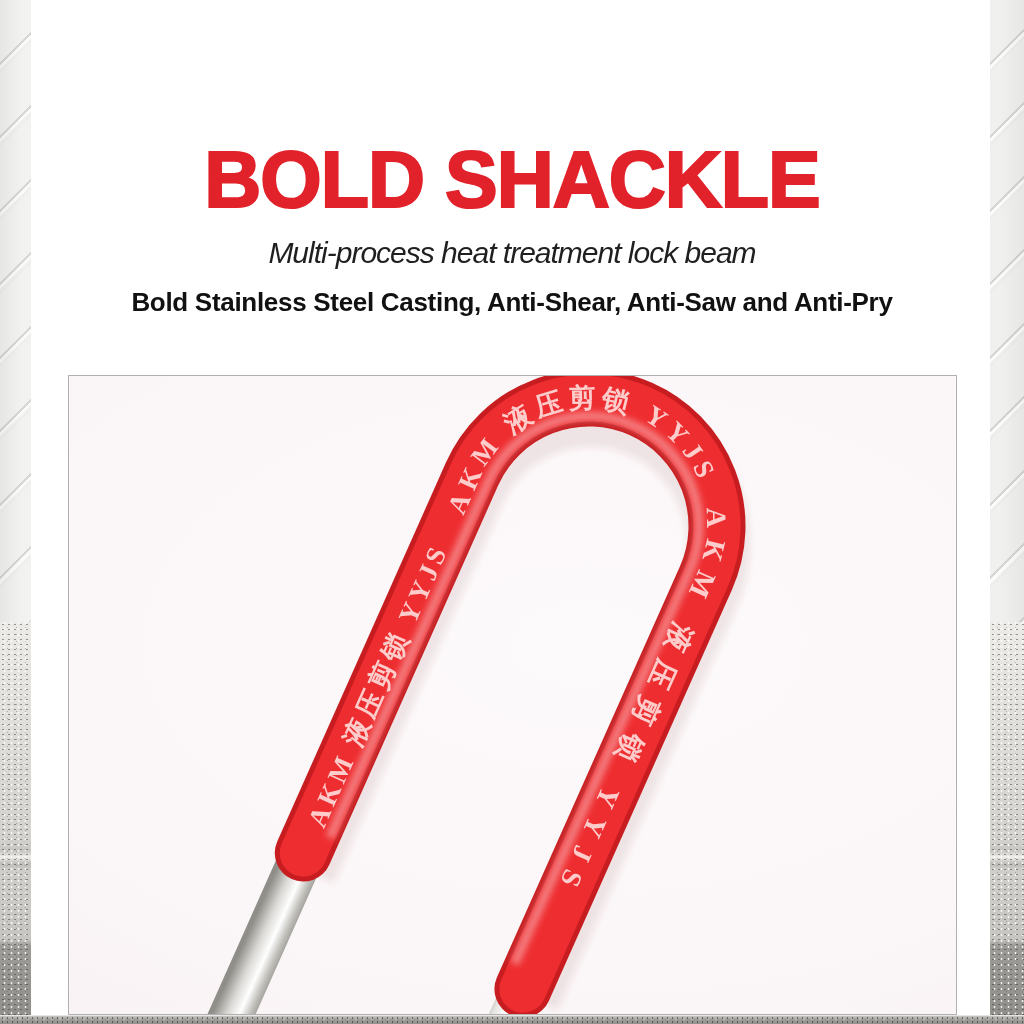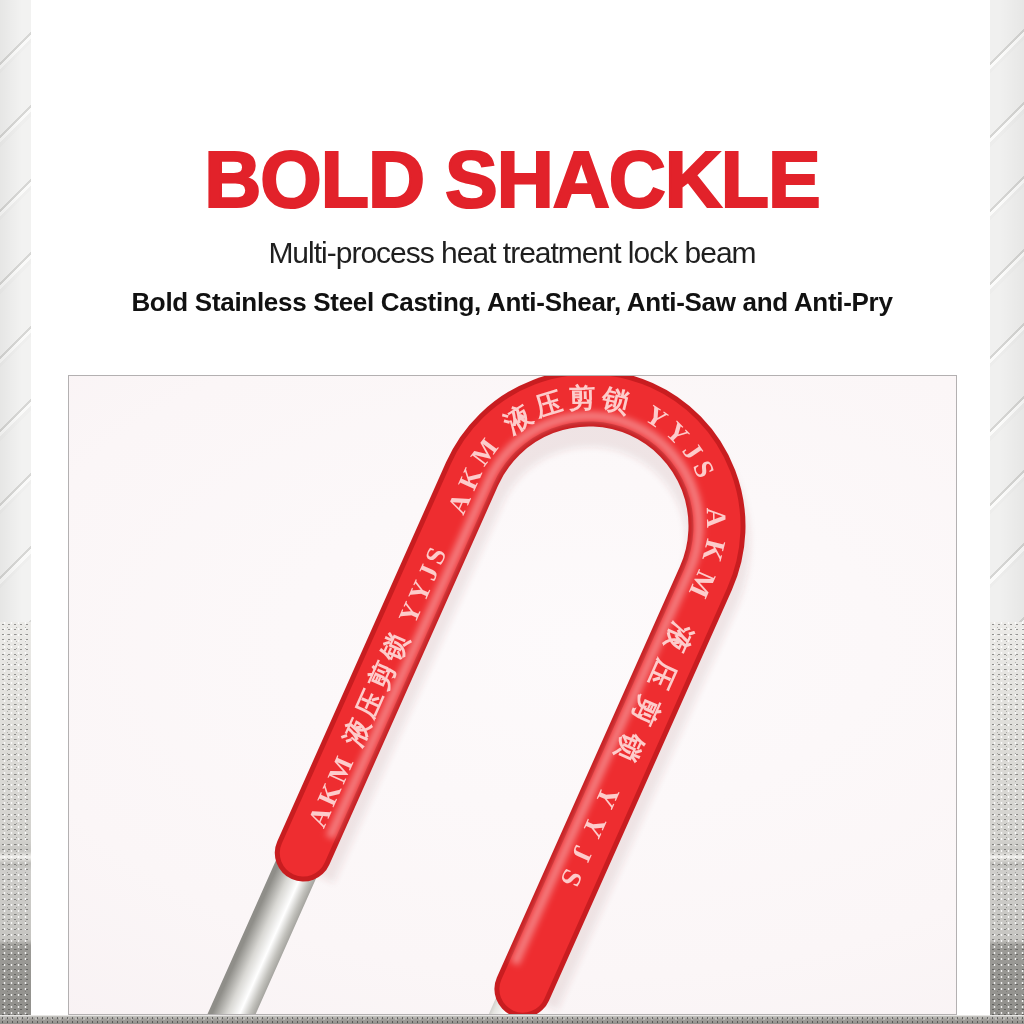--- a/index.html
+++ b/index.html
@@ -58,21 +58,21 @@
   .headline{
     position:absolute;left:0;right:0;top:140px;
     text-align:center;line-height:1;
     font-size:79px;font-weight:bold;letter-spacing:-1px;
     color:#e2222a;-webkit-text-stroke:2.2px #e2222a;
     white-space:nowrap;
   }
   .subtitle{
     position:absolute;left:0;right:0;top:238px;
     text-align:center;line-height:1;
-    font-size:30px;letter-spacing:-1px;
+    font-size:30px;font-style:italic;letter-spacing:-1px;
     color:#1f1f1f;white-space:nowrap;
   }
   .tagline{
     position:absolute;left:0;right:0;top:289px;
     text-align:center;line-height:1;
     font-size:26px;font-weight:bold;letter-spacing:-0.3px;
     color:#111111;white-space:nowrap;
   }
   
   .photo-frame{

